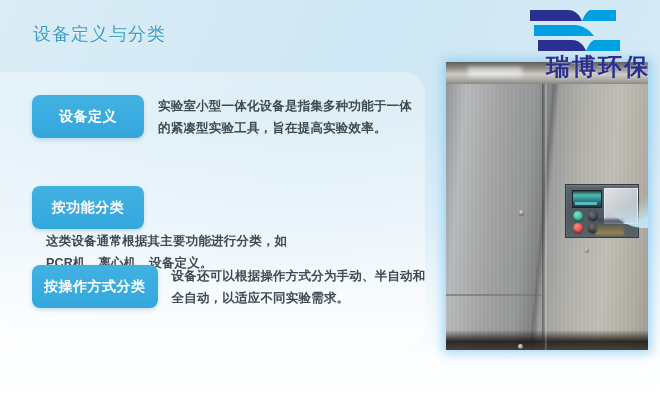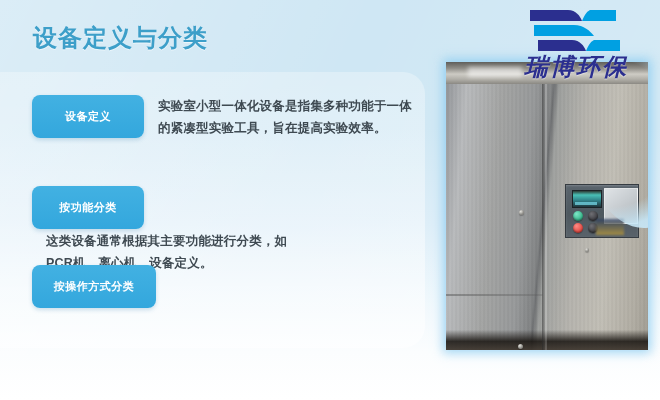--- a/index.html
+++ b/index.html
@@ -38,22 +38,22 @@
         rgba(255,255,255,0.0) 45%,
         rgba(255,255,255,0.18) 100%);
     pointer-events: none;
   }
 
   
   .title {
     position: absolute;
     left: 33px;
     top: 24px;
-    font-size: 24px;
-    font-weight: 700;
+    font-size: 18px;
+    font-weight: 400;
     letter-spacing: 1px;
     color: #3d9fc9;
     line-height: 1.2;
     text-shadow: 0 1px 0 rgba(255,255,255,0.55);
     z-index: 6;
     white-space: nowrap;
   }
 
   
   .content-card {
@@ -93,21 +93,21 @@
   .pill {
     flex: 0 0 auto;
     box-sizing: border-box;
     height: 43px;
     min-width: 112px;
     padding: 0 12px;
     border-radius: 8px;
     background: linear-gradient(to bottom, #42b1e2 0%, #33a7dd 100%);
     box-shadow: 0 2px 4px rgba(40,120,170,0.22);
     color: #ffffff;
-    font-size: 11px;
+    font-size: 14px;
     font-weight: 700;
     letter-spacing: 0.5px;
     display: flex;
     align-items: center;
     justify-content: center;
     white-space: nowrap;
     margin-top: 1px;
   }
   .pill.wide { min-width: 124px; }
 
@@ -266,22 +266,21 @@
     pointer-events: none;
   }
 
   
   .logo {
     position: absolute;
     right: 10px;
     top: 8px;
     width: 148px;
     z-index: 8;
-    text-align: center;
-    font-style: italic;
+    text-align: right;
   }
   .logo-mark {
     width: 104px;
     height: 46px;
     margin: 0 auto 1px auto;
     display: block;
   }
   .logo-text {
     font-size: 24px;
     font-weight: 700;
@@ -308,20 +307,21 @@
       <div class="row-text">实验室小型一体化设备是指集多种功能于一体的紧凑型实验工具，旨在提高实验效率。</div>
     </div>
 
     <div class="row row-2">
       <div class="pill">按功能分类</div>
       <div class="row-text">这类设备通常根据其主要功能进行分类，如PCR机、离心机、设备定义。</div>
     </div>
 
     <div class="row row-3">
       <div class="pill wide">按操作方式分类</div>
+      <div class="row-text">设备还可以根据操作方式分为手动、半自动和全自动，以适应不同实验需求。</div>
     </div>
 
   </div>
 
   <div class="photo">
     <div class="photo-inner"></div>
     <div class="photo-top-strip"></div>
     <div class="seam seam-a"></div>
     <div class="seam seam-b"></div>
     <div class="door-seam"></div>

